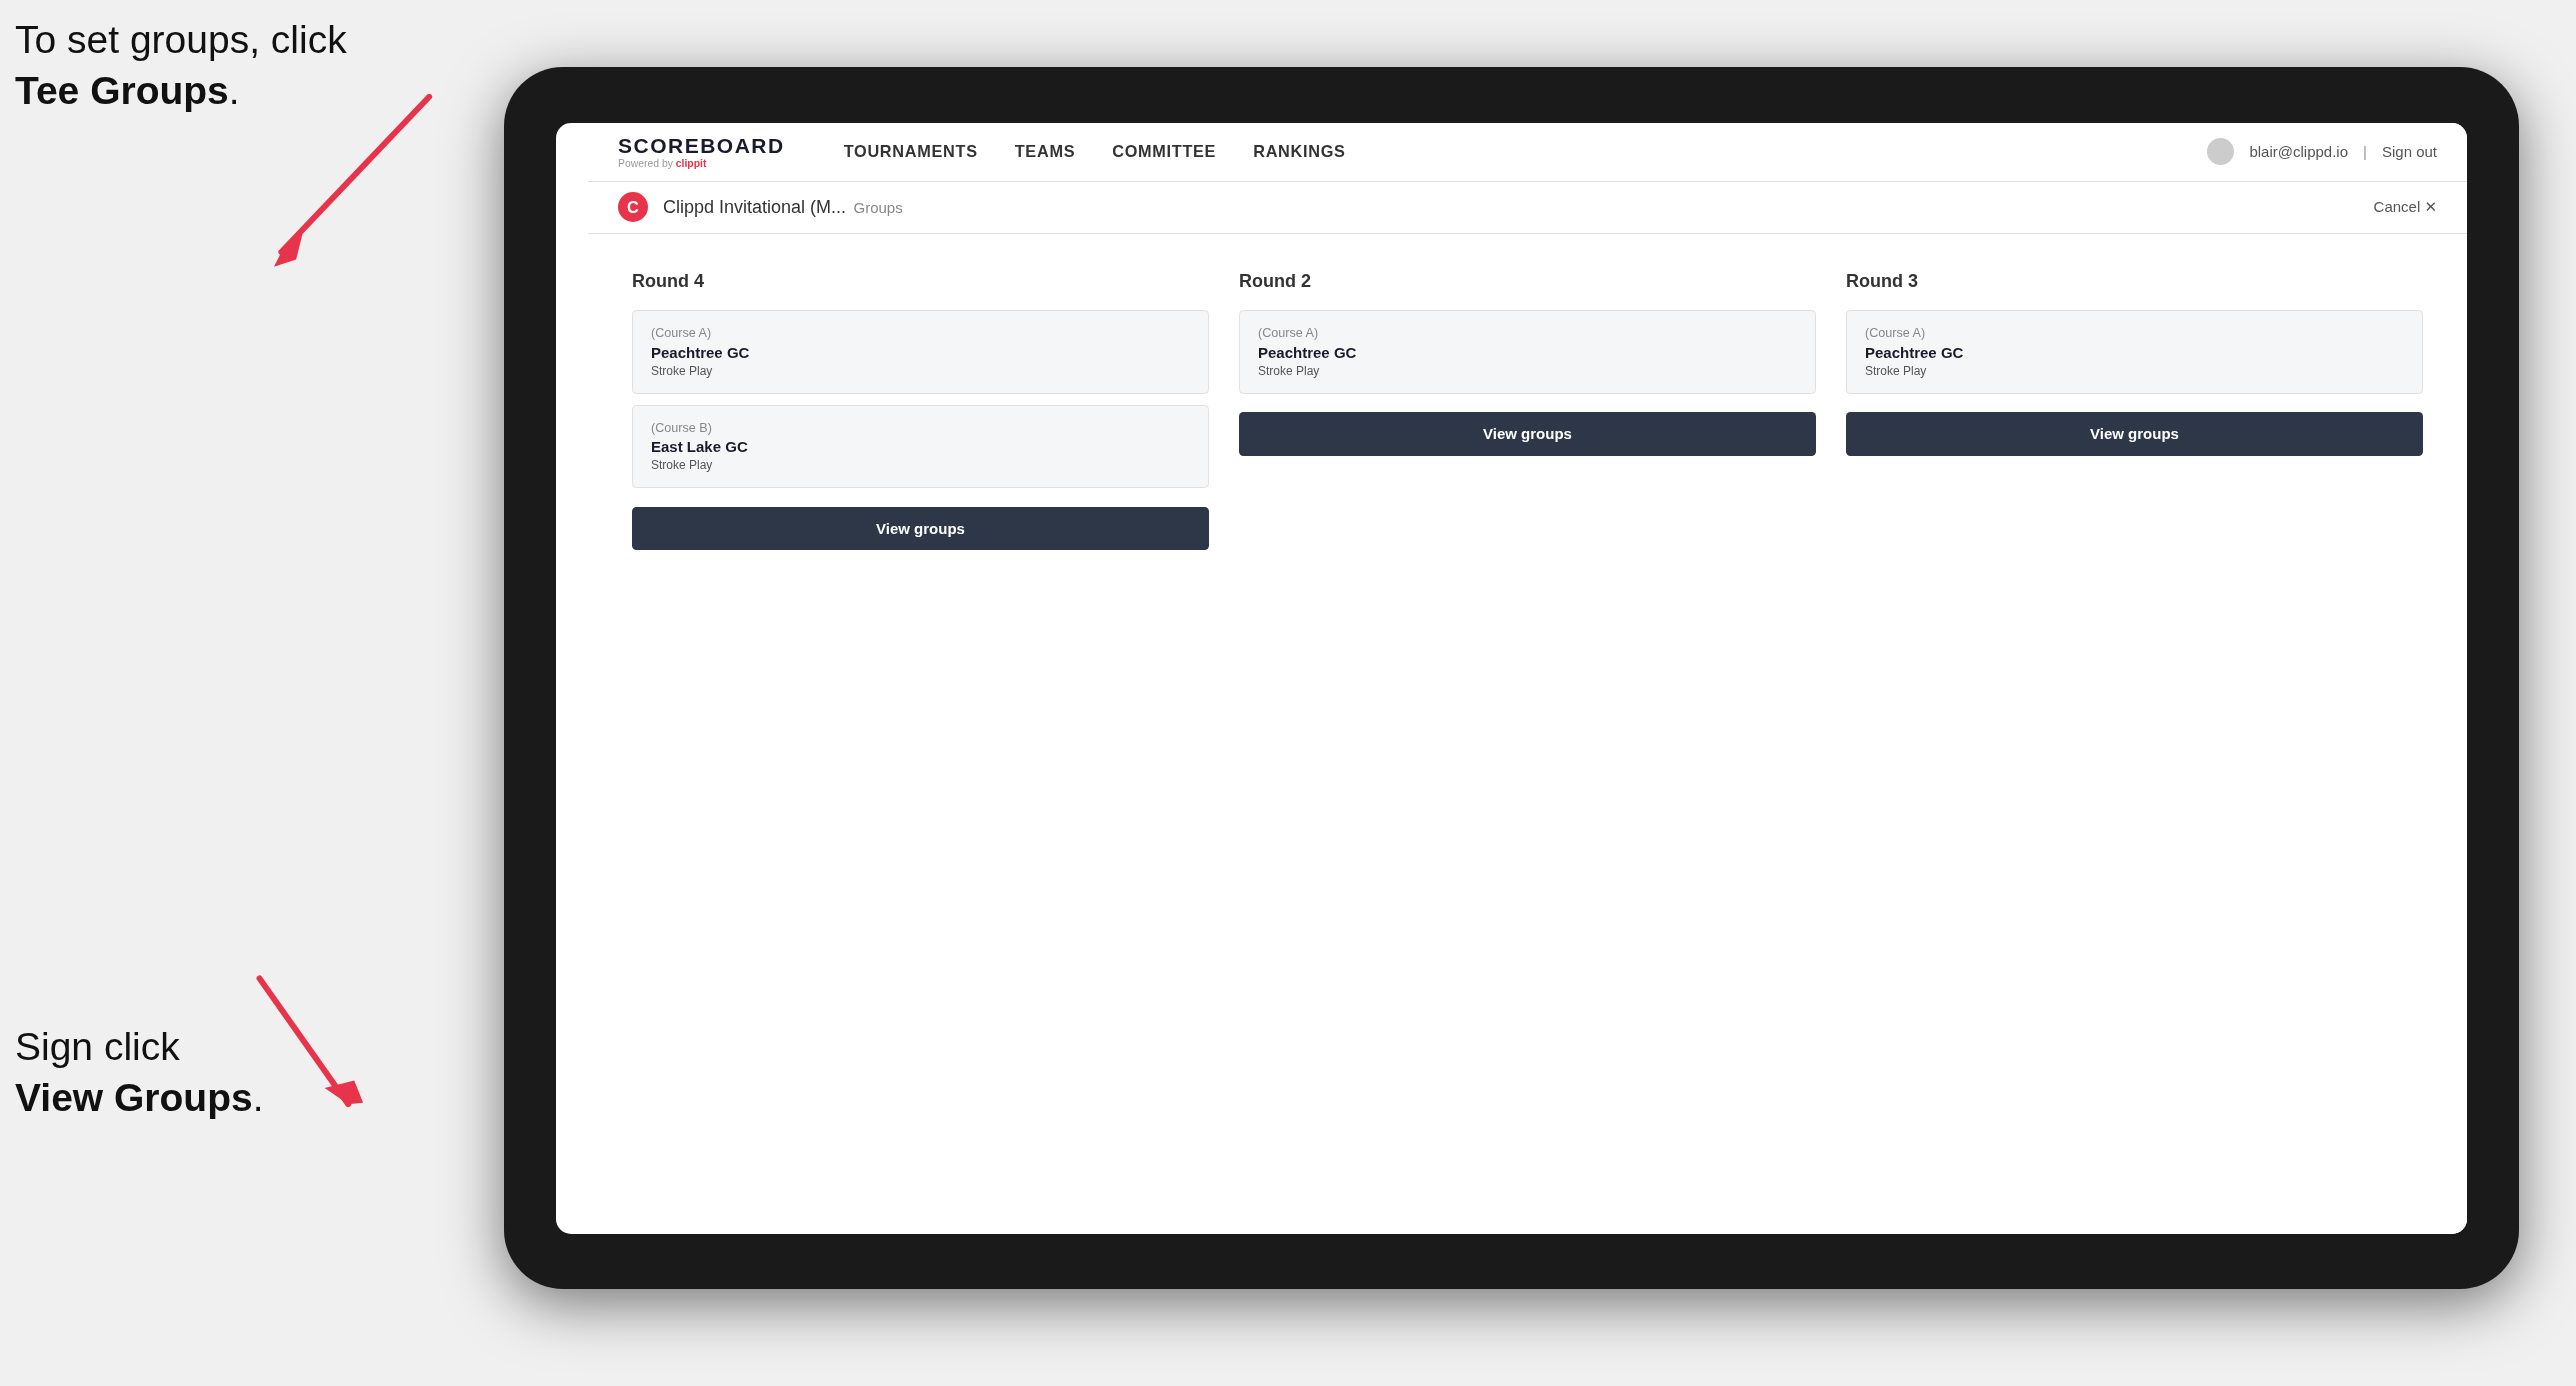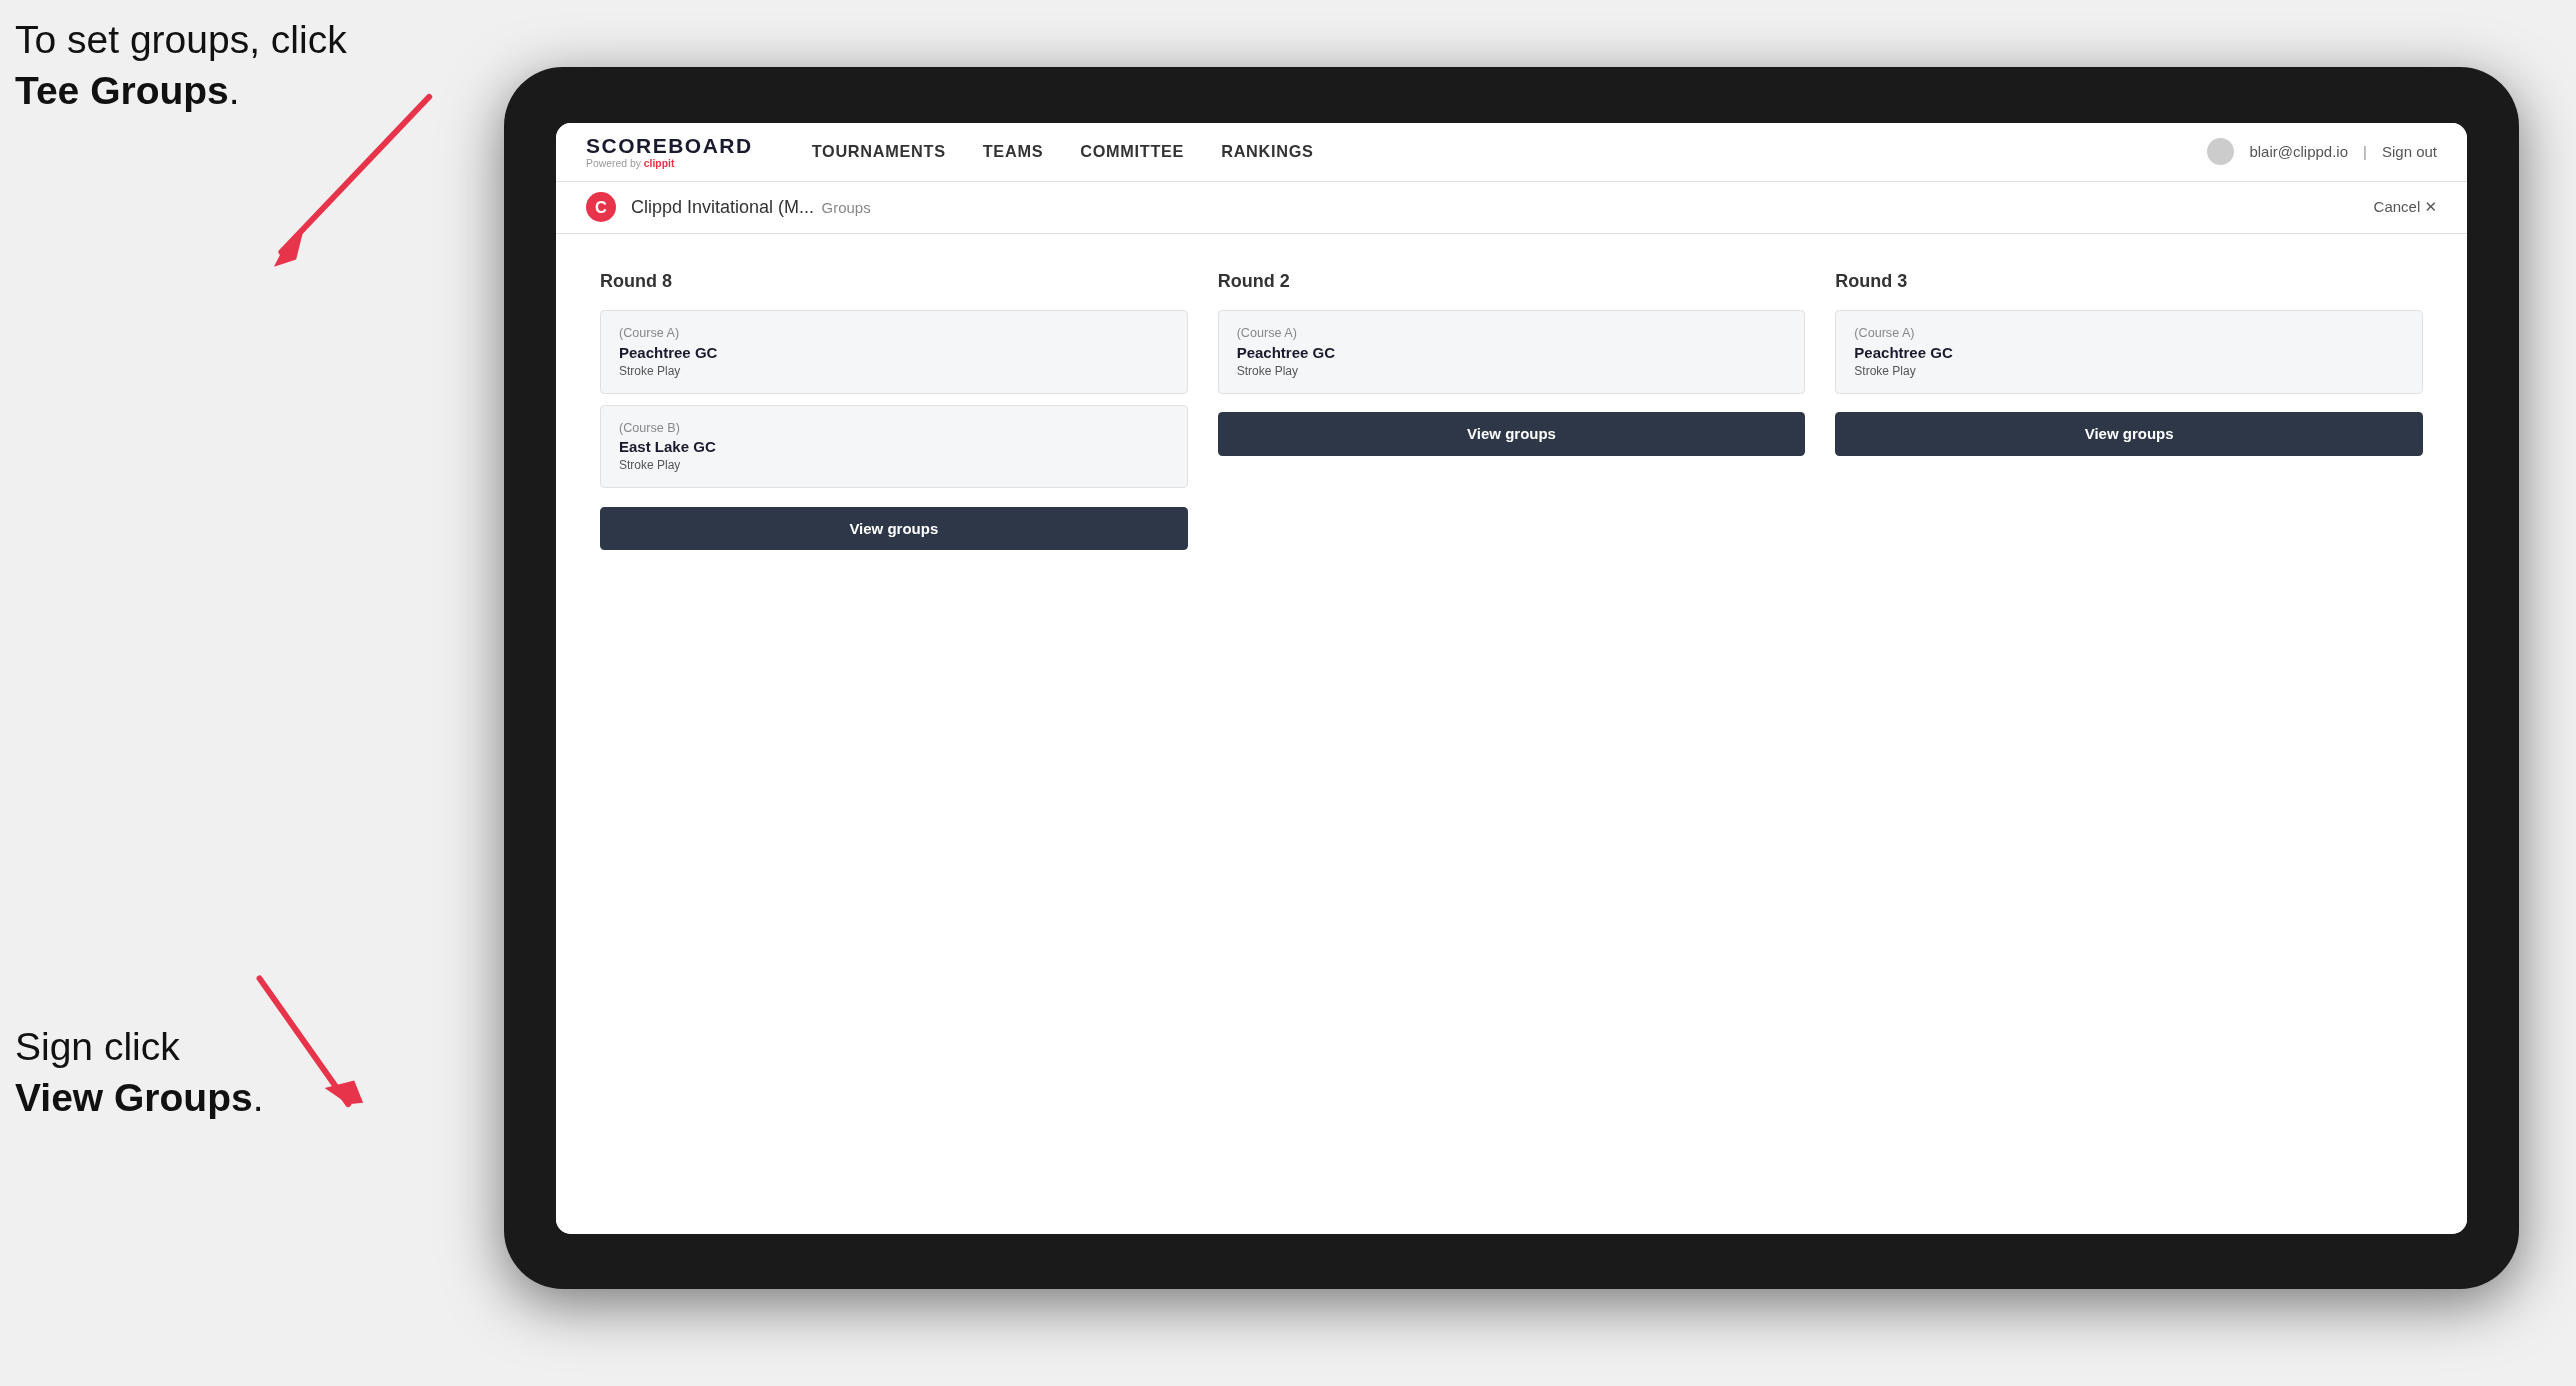--- a/index.html
+++ b/index.html
@@ -73,20 +73,21 @@
     }
 
     .tablet-screen {
       width: 1911px;
       height: 1111px;
       background: #fff;
       border-radius: 15px;
       overflow: hidden;
       display: flex;
       flex-direction: column;
+      padding-left: 32px;
     }
 
     
     .top-nav {
       background: #fff;
       border-bottom: 0.7px solid #e0e0e0;
       height: 59px;
       display: flex;
       align-items: center;
       padding: 0 30px;
@@ -328,21 +329,21 @@
       <span class="cancel-btn">
         <span>Cancel</span> ✕
       </span>
     </div>
 
 
     <div class="main-content">
       <div class="rounds-container">
 
         <div class="round-column">
-          <div class="round-title">Round 8</div>
+          <div class="round-title">Round 4</div>
           <div class="course-card">
             <div class="course-label">(Course A)</div>
             <div class="course-name">Peachtree GC</div>
             <div class="course-format">Stroke Play</div>
           </div>
           <div class="course-card">
             <div class="course-label">(Course B)</div>
             <div class="course-name">East Lake GC</div>
             <div class="course-format">Stroke Play</div>
           </div>

